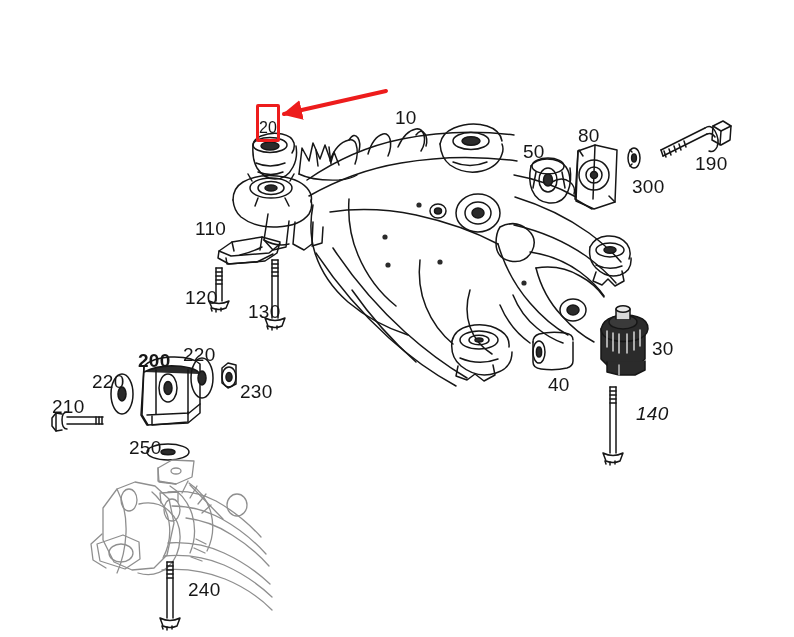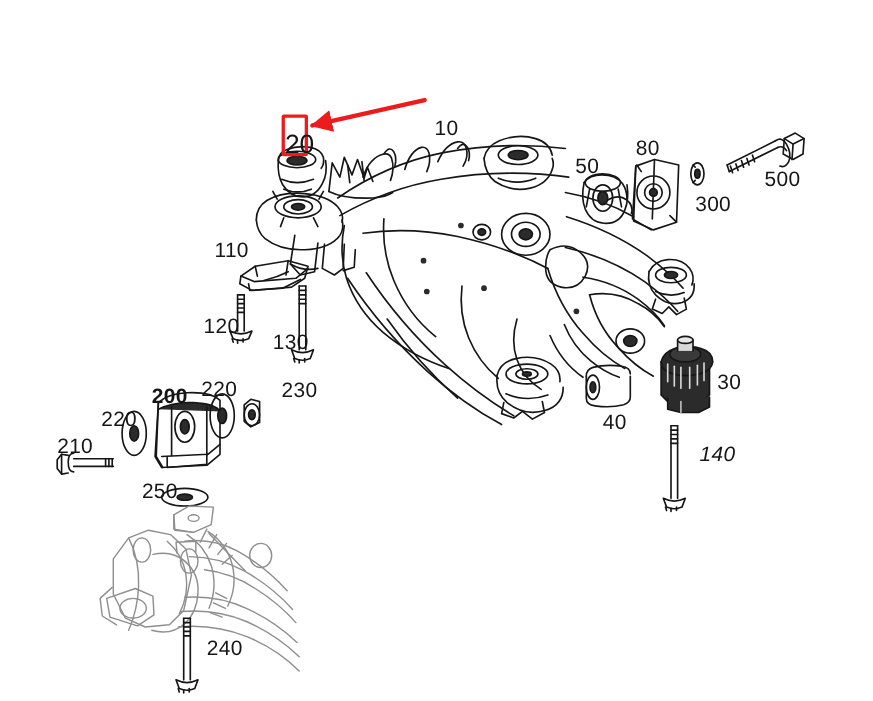--- a/index.html
+++ b/index.html
@@ -39,21 +39,21 @@
   .highlight-box {
     position: absolute;
     box-sizing: border-box;
     border: 3px solid #ed1c1c;
     border-radius: 2px;
     background: transparent;
   }
   .highlight-label {
     position: absolute;
     font-family: "Liberation Sans", sans-serif;
-    font-size: 24px;
+    font-size: 16px;
     color: #161616;
     line-height: 1;
     white-space: nowrap;
   }
 </style>
 </head>
 <body>
 
 <div id="diagram-root">
 
@@ -393,29 +393,29 @@
   </svg>
 
   <div class="highlight-box" id="highlight-box" style="left: 256px; top: 104px; width: 24px; height: 38px; border-color: rgb(237, 28, 28);"></div>
   <div class="highlight-label" id="highlight-label" style="left: 259px; top: 120px;">20</div>
 
   <div id="callout-layer">
       <div class="callout-label" style="left: 395px; top: 108px;">10</div>
       <div class="callout-label" style="left: 523px; top: 142px;">50</div>
       <div class="callout-label" style="left: 578px; top: 126px;">80</div>
       <div class="callout-label" style="left: 632px; top: 177px;">300</div>
-      <div class="callout-label" style="left: 695px; top: 154px;">500</div>
+      <div class="callout-label" style="left: 695px; top: 154px;">190</div>
       <div class="callout-label" style="left: 195px; top: 219px;">110</div>
       <div class="callout-label" style="left: 185px; top: 288px;">120</div>
       <div class="callout-label" style="left: 248px; top: 302px;">130</div>
       <div class="callout-label" style="left: 652px; top: 339px;">30</div>
       <div class="callout-label" style="left: 548px; top: 375px;">40</div>
       <div class="callout-label" style="left: 636px; top: 404px; font-style: italic;">140</div>
       <div class="callout-label" style="left: 138px; top: 351px; font-weight: bold;">200</div>
       <div class="callout-label" style="left: 183px; top: 345px;">220</div>
-      <div class="callout-label" style="left: 240px; top: 346px; margin-left: 16px;">230</div>
+      <div class="callout-label" style="left: 240px; top: 382px;">230</div>
       <div class="callout-label" style="left: 92px; top: 372px;">220</div>
       <div class="callout-label" style="left: 52px; top: 397px; text-align: center;">210</div>
       <div class="callout-label" style="left: 117px; top: 438px; margin-left: 12px;">250</div>
       <div class="callout-label" style="left: 188px; top: 580px;">240</div>
     </div>
 
 </div>
 
 </body></html>

